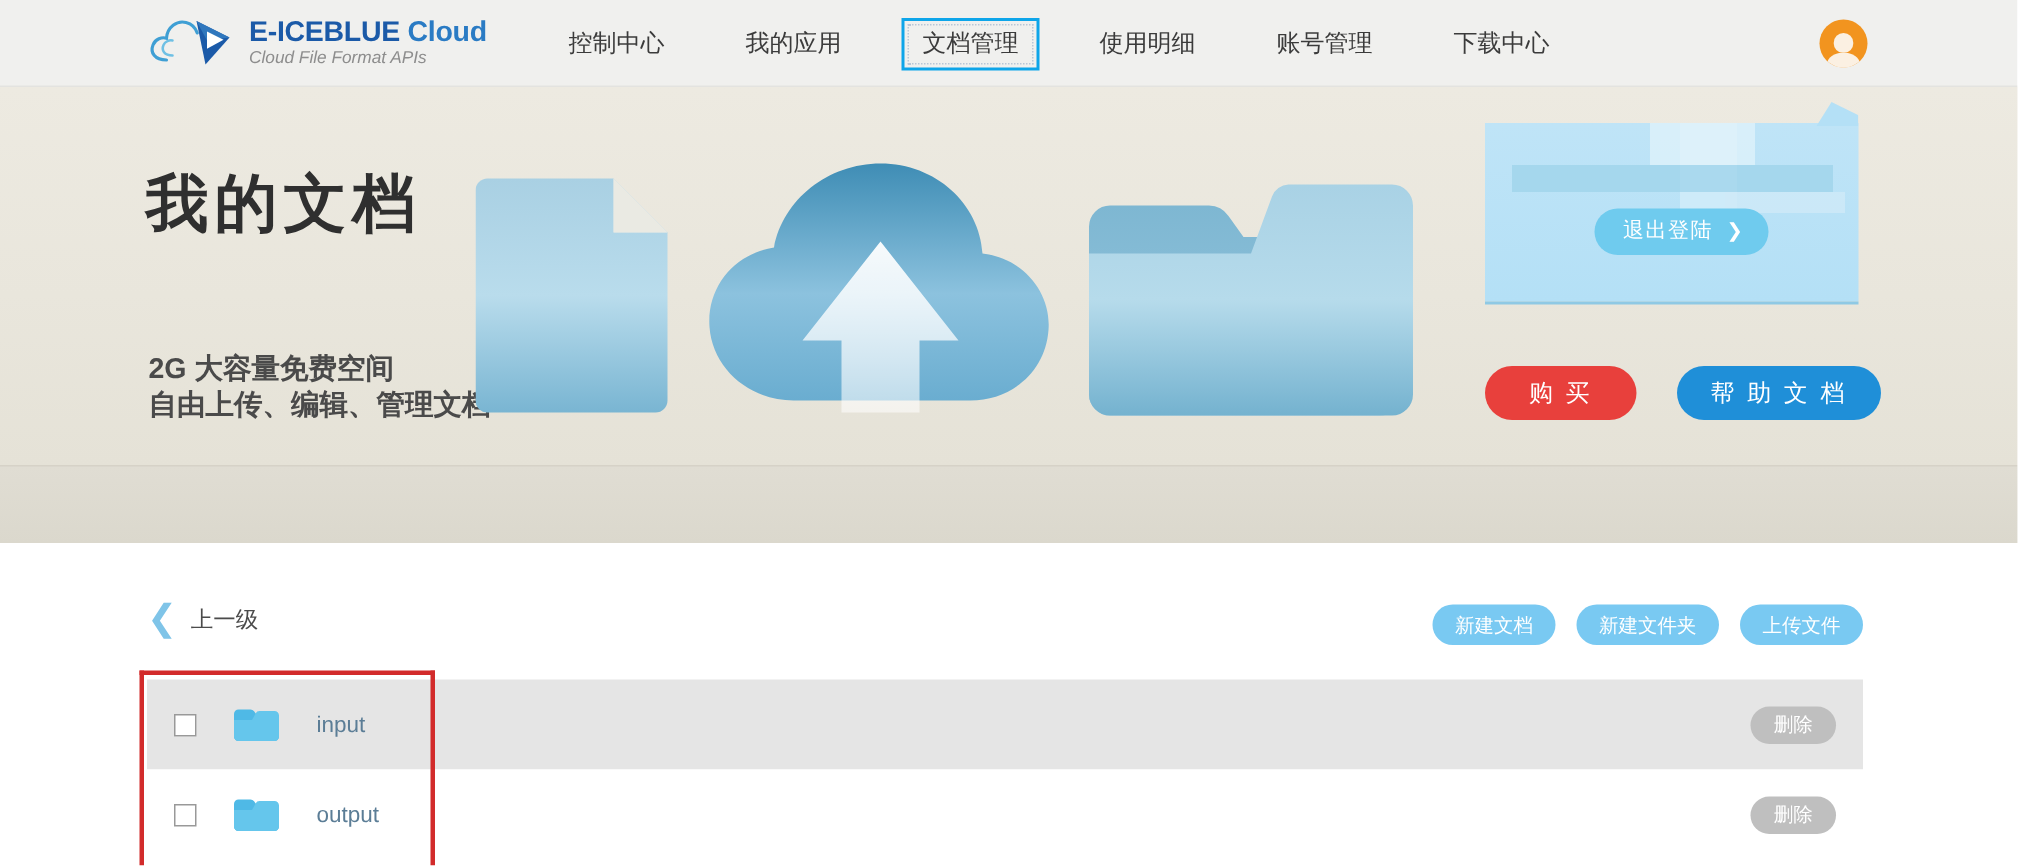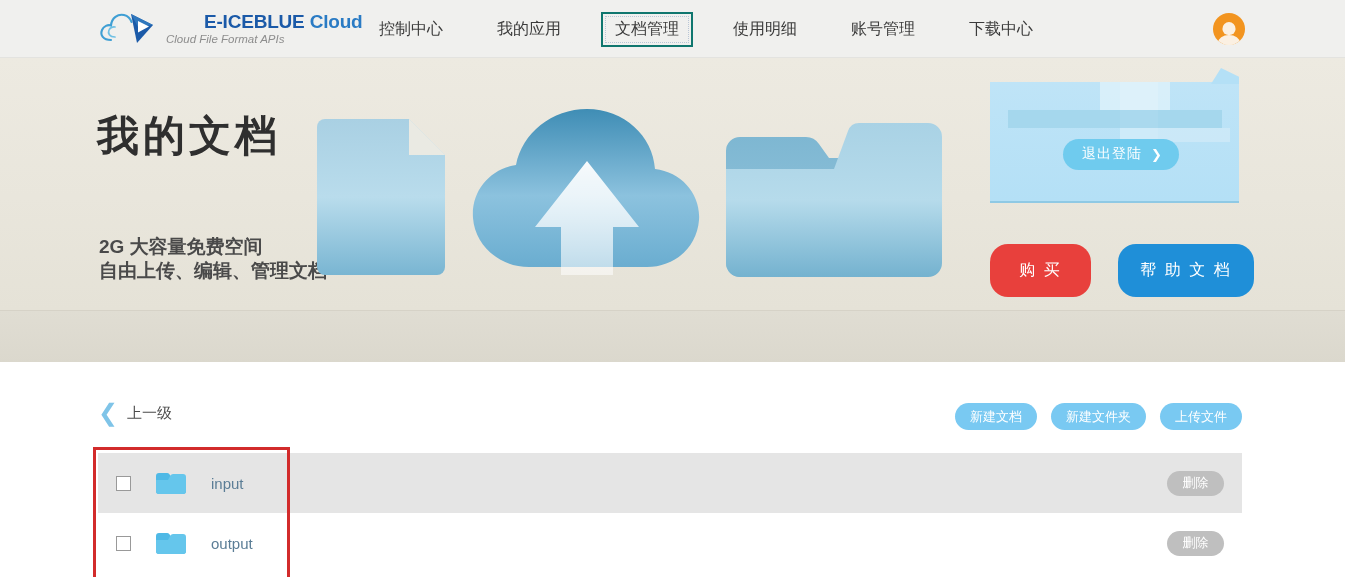--- a/index.html
+++ b/index.html
@@ -40,21 +40,20 @@
     gap: 7px;
   }
   .logo-mark { width: 62px; height: 42px; display: block; }
   .logo-text { line-height: 1; padding-top: 2px; }
   .logo-title {
     font-size: 19px;
     font-weight: bold;
     color: #1b5aa8;
     letter-spacing: -0.2px;
     white-space: nowrap;
-    margin-left: 38px;
   }
   .logo-title .lt-light { color: #2a7bc4; }
   .logo-sub {
     font-size: 11.5px;
     font-style: italic;
     color: #8d8d8d;
     margin-top: 3px;
     white-space: nowrap;
   }
 
@@ -70,21 +69,21 @@
   .nav-item {
     font-size: 16px;
     color: #3b3b3b;
     padding: 7px 14px;
     margin: 0 13px;
     cursor: pointer;
     white-space: nowrap;
     position: relative;
   }
   .nav-item.active {
-    border: 2px solid #0f766e;
+    border: 2px solid #0ea5e9;
     padding: 5px 12px;
   }
   .nav-item.active .focus-ring {
     position: absolute;
     inset: 2px;
     border: 1px dotted #b9c6d6;
   }
 
   .avatar {
     position: absolute;
@@ -215,21 +214,21 @@
 
   .cta-row {
     position: absolute;
     left: 990px;
     top: 186px;
     display: flex;
     gap: 27px;
   }
   .cta {
     width: 101px;
-    height: 53px;
+    height: 36px;
     border-radius: 18px;
     color: #ffffff;
     font-size: 16px;
     letter-spacing: 2px;
     display: flex;
     align-items: center;
     justify-content: center;
     cursor: pointer;
     white-space: nowrap;
   }

